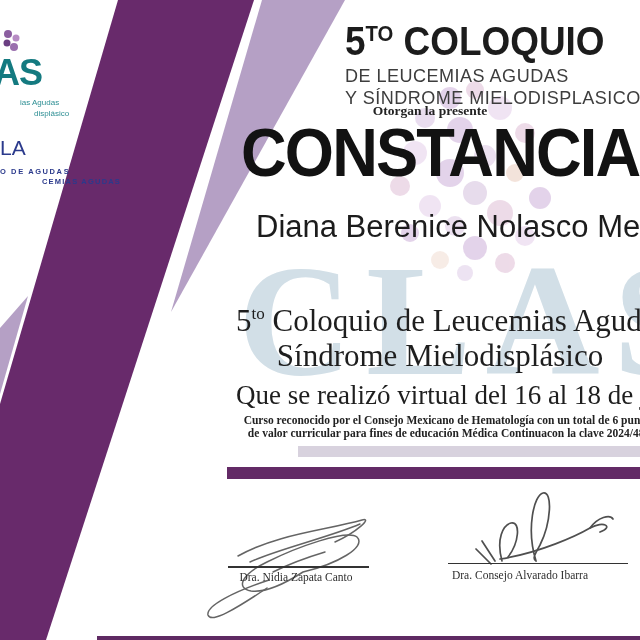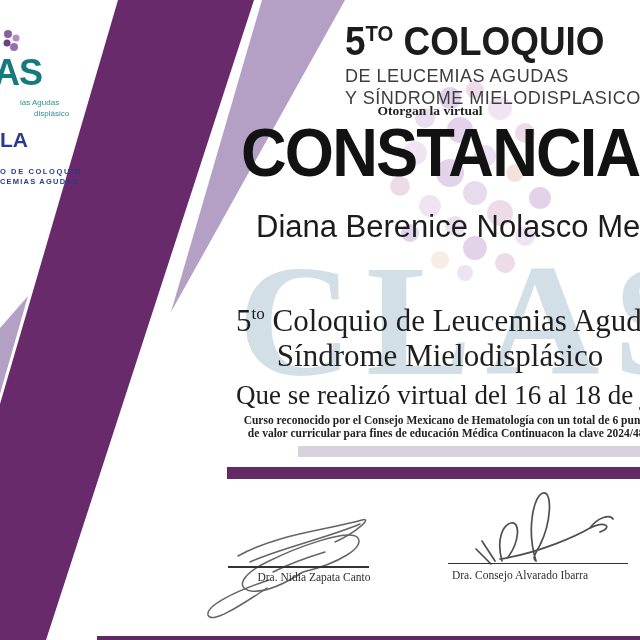--- a/index.html
+++ b/index.html
@@ -18,23 +18,23 @@
 
   
   .watermark{left:238px;top:242px;font-family:"Liberation Serif",serif;font-weight:bold;
     font-size:158px;line-height:1;letter-spacing:14px;color:#d2dfe7;white-space:nowrap;z-index:1;}
   .cells{left:355px;top:78px;z-index:1;}
 
   
   .logo-clas-acronym{left:-6px;top:52px;font-size:36px;font-weight:bold;letter-spacing:-1px;color:#147a80;z-index:3;}
   .logo-clas-l1{left:0;top:98px;font-size:8px;color:#2e8f94;z-index:3;padding-left:20px;}
   .logo-clas-l2{left:0;top:109px;font-size:8px;color:#2e8f94;z-index:3;margin-left:34px;}
-  .logo-gtla-acronym{left:0;top:128px;font-size:21px;font-weight:bold;color:#2b3a8c;z-index:3;}
+  .logo-gtla-acronym{left:0;top:136px;font-size:21px;font-weight:normal;color:#2b3a8c;z-index:3;}
   .logo-gtla-l1{left:0;top:167px;font-size:7.5px;font-weight:bold;letter-spacing:1.6px;color:#2b3a8c;z-index:3;}
-  .logo-gtla-l2{left:0;top:177px;font-size:7.5px;font-weight:bold;letter-spacing:1.2px;color:#2b3a8c;z-index:3;}
+  .logo-gtla-l2{left:0;top:177px;font-size:7.5px;font-weight:bold;letter-spacing:1.2px;color:#2b3a8c;z-index:3;padding-left:42px;}
 
   
   .folio{left:617px;top:9px;font-size:11px;font-weight:bold;color:#111;z-index:3;margin-left:48px;}
 
   
   .headline{left:345px;top:20px;z-index:3;color:#1c1c1c;}
   .headline .h1{font-size:41px;font-weight:800;line-height:1.05;transform:scaleX(.9);transform-origin:left;white-space:nowrap;letter-spacing:0;}
   .headline .h1 sup{font-size:55%;vertical-align:14px;letter-spacing:0;}
   .headline .sub{font-size:19px;font-weight:400;color:#3d3d3d;letter-spacing:.5px;transform:scaleX(.95);transform-origin:left;white-space:nowrap;line-height:1.0;margin-top:3px;}
 
@@ -54,21 +54,21 @@
   .evline2{left:440px;top:338px;font-family:"Liberation Serif",serif;font-size:31px;color:#1e1e1e;z-index:3;}
   .dateline{left:236px;top:380px;font-family:"Liberation Serif",serif;font-size:27px;color:#1e1e1e;white-space:nowrap;z-index:3;}
 
   .recog{left:449px;top:414px;text-align:center;font-family:"Liberation Serif",serif;font-weight:bold;
     font-size:11.5px;color:#222;line-height:1.15;z-index:3;transform:translateX(-50%);white-space:nowrap;}
 
   
   .sigline1{left:228px;top:566px;width:141px;height:0;border-top:2px solid #333;z-index:3;}
   .sigline2{left:448px;top:563px;width:180px;height:0;border-top:1.5px solid #333;z-index:3;}
   .signame{font-family:"Liberation Serif",serif;font-size:11.5px;color:#2e2e2e;z-index:3;}
-  .signame1{left:314px;top:571px;}
+  .signame1{left:296px;top:571px;}
   .signame2{left:520px;top:569px;}
   .sig-svg{z-index:3;}
 </style>
 </head>
 <body>
 
 <div class="stage">
 
   <div class="shape wedge-lav"></div>
   <div class="shape sliver-lav"></div>
@@ -109,32 +109,32 @@
     <circle cx="7" cy="6" r="4" fill="#8b5ea0"></circle>
       <circle cx="15" cy="10" r="3.5" fill="#b78cc4"></circle>
     <circle cx="6" cy="15" r="3.5" fill="#6b3f82"></circle>
       <circle cx="13" cy="19" r="4" fill="#9a6fae"></circle>
   </svg>
   <div class="abs logo-clas-acronym">AS</div>
   <div class="abs logo-clas-l1">ias Agudas</div>
   <div class="abs logo-clas-l2">displásico</div>
 
   <div class="abs logo-gtla-acronym">LA</div>
-  <div class="abs logo-gtla-l1">O DE COLOQUIO</div>
+  <div class="abs logo-gtla-l1">O DE AGUDAS</div>
   <div class="abs logo-gtla-l2">CEMIAS AGUDAS</div>
 
   <div class="abs folio">FO</div>
 
   <div class="abs headline">
     <div class="h1"><span>5</span><sup>TO</sup><span> COLOQUIO</span></div>
     <div class="sub">DE LEUCEMIAS AGUDAS</div>
     <div class="sub">Y SÍNDROME MIELODISPLASICO</div>
   </div>
 
-  <div class="abs otorgan center">Otorgan la virtual</div>
+  <div class="abs otorgan center">Otorgan la presente</div>
 
   <div class="abs constancia">CONSTANCIA</div>
 
   <div class="abs recipient">Diana Berenice Nolasco Medina</div>
 
 
   <div class="abs evline1"><span>5</span><sup>to</sup><span> Coloquio de Leucemias Agudas</span></div>
   <div class="abs evline2 center">Síndrome Mielodisplásico</div>
 
   <div class="abs dateline">Que se realizó virtual del 16 al 18 de julio de 2024</div>

